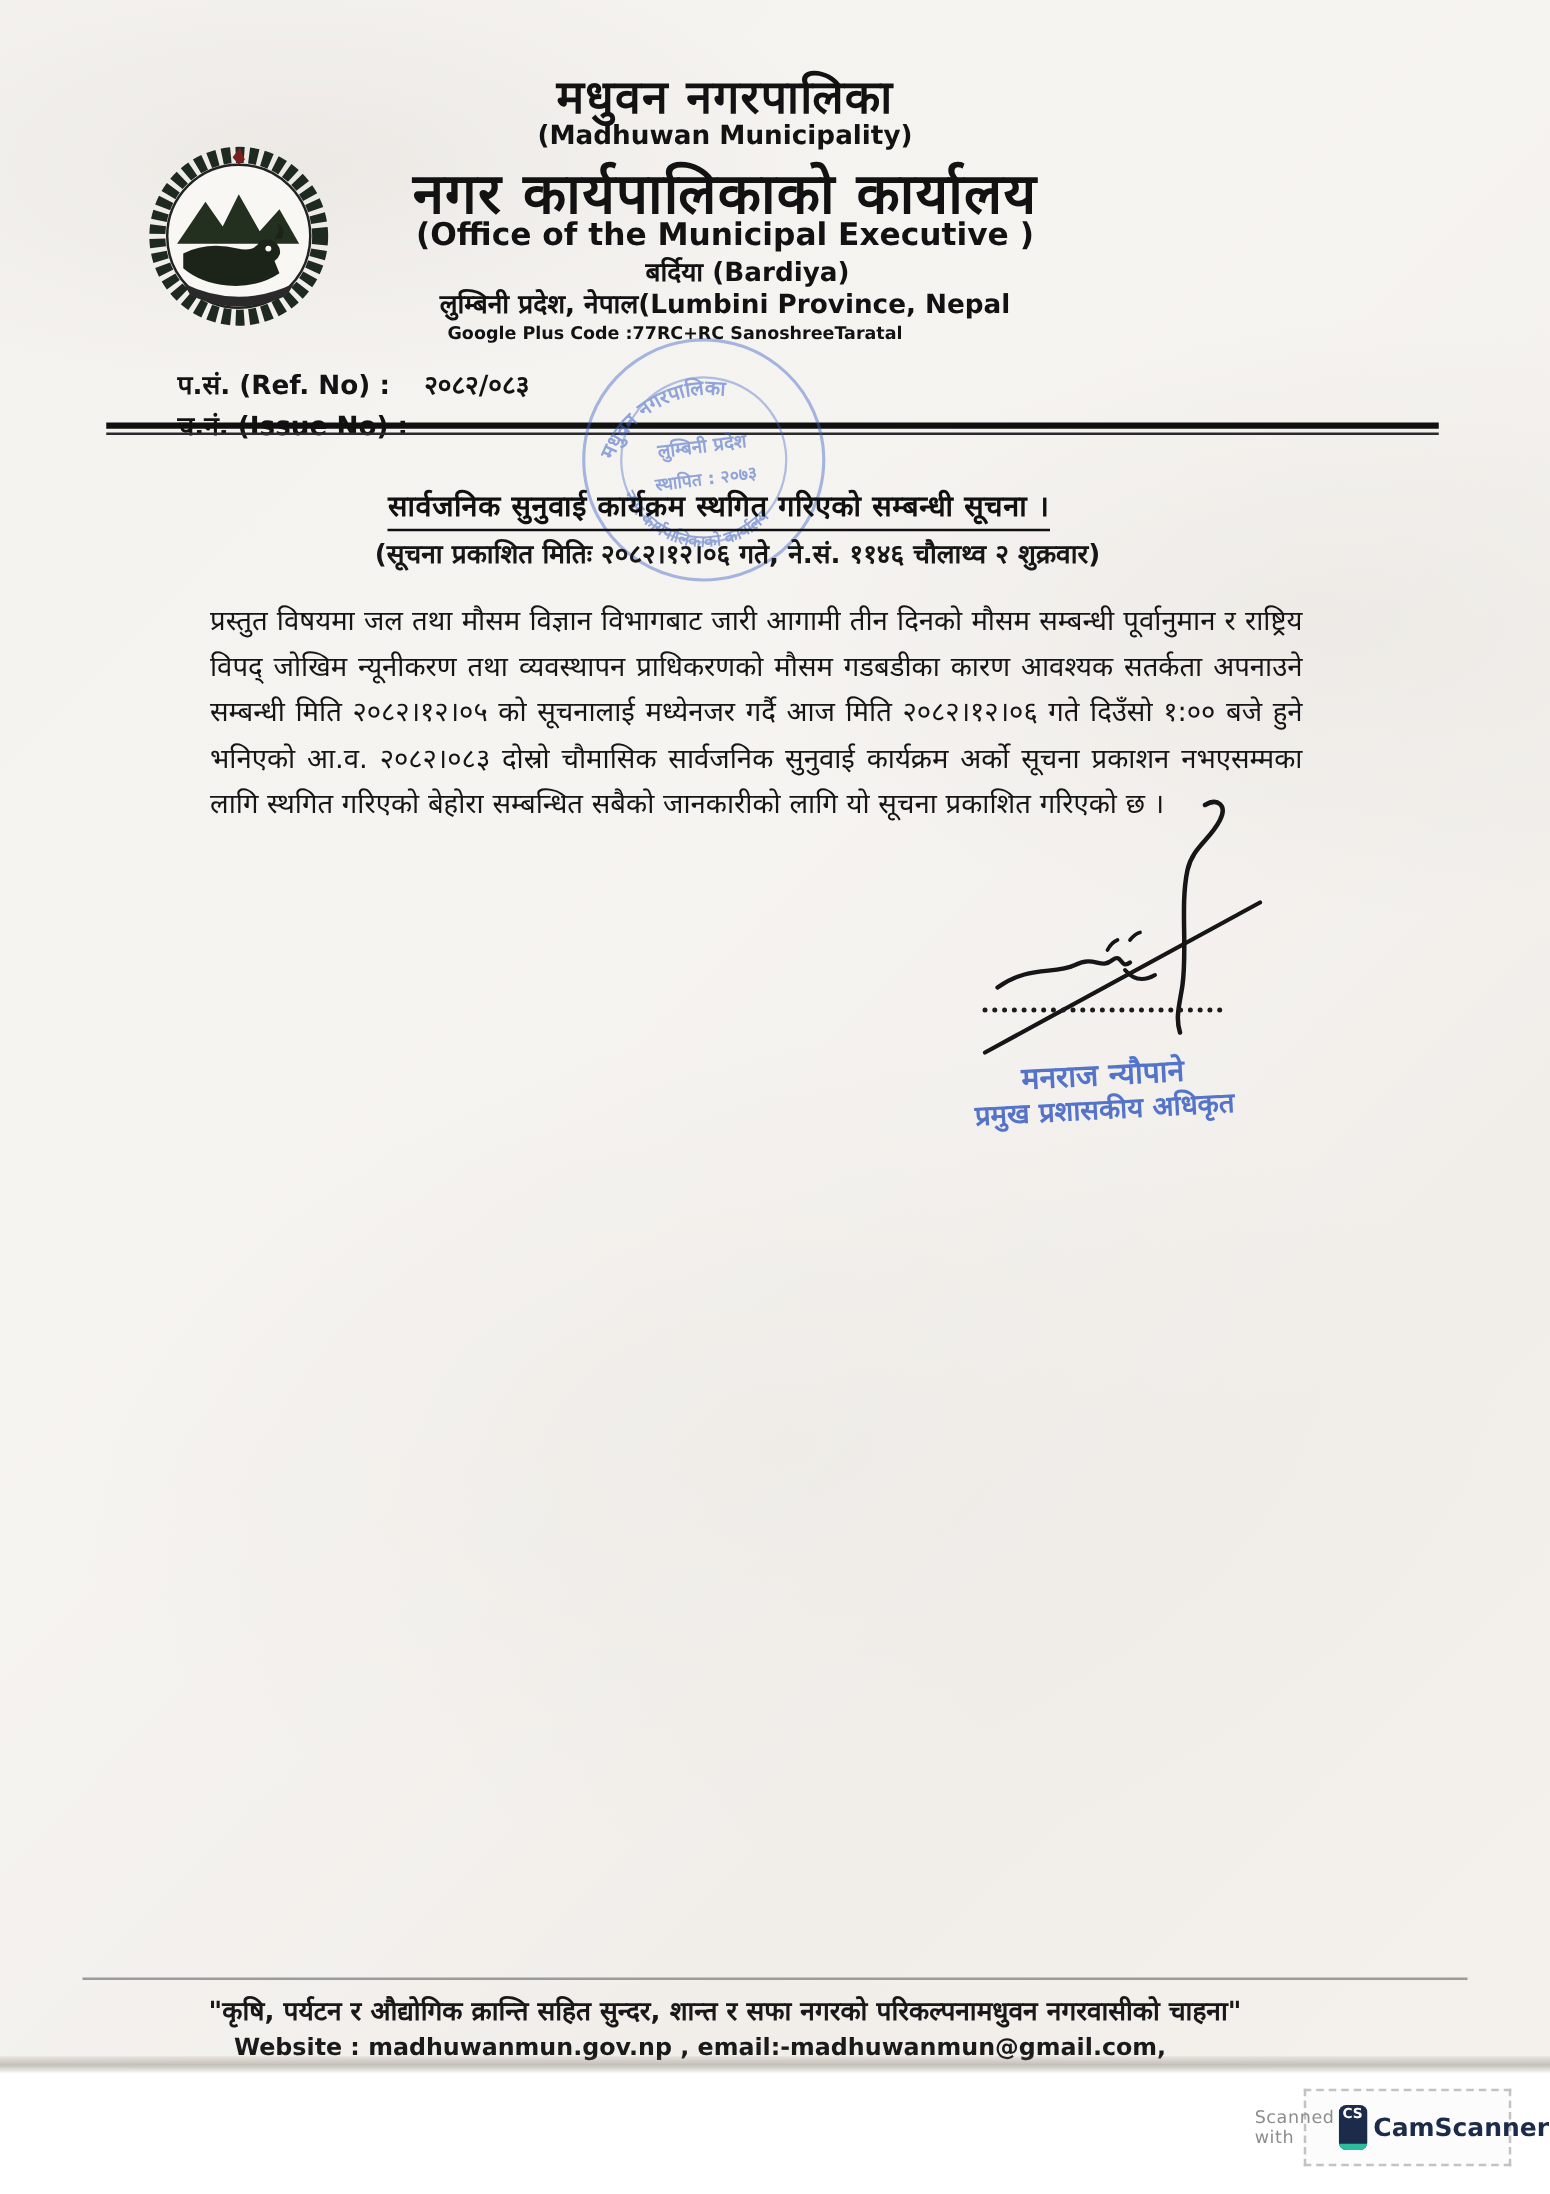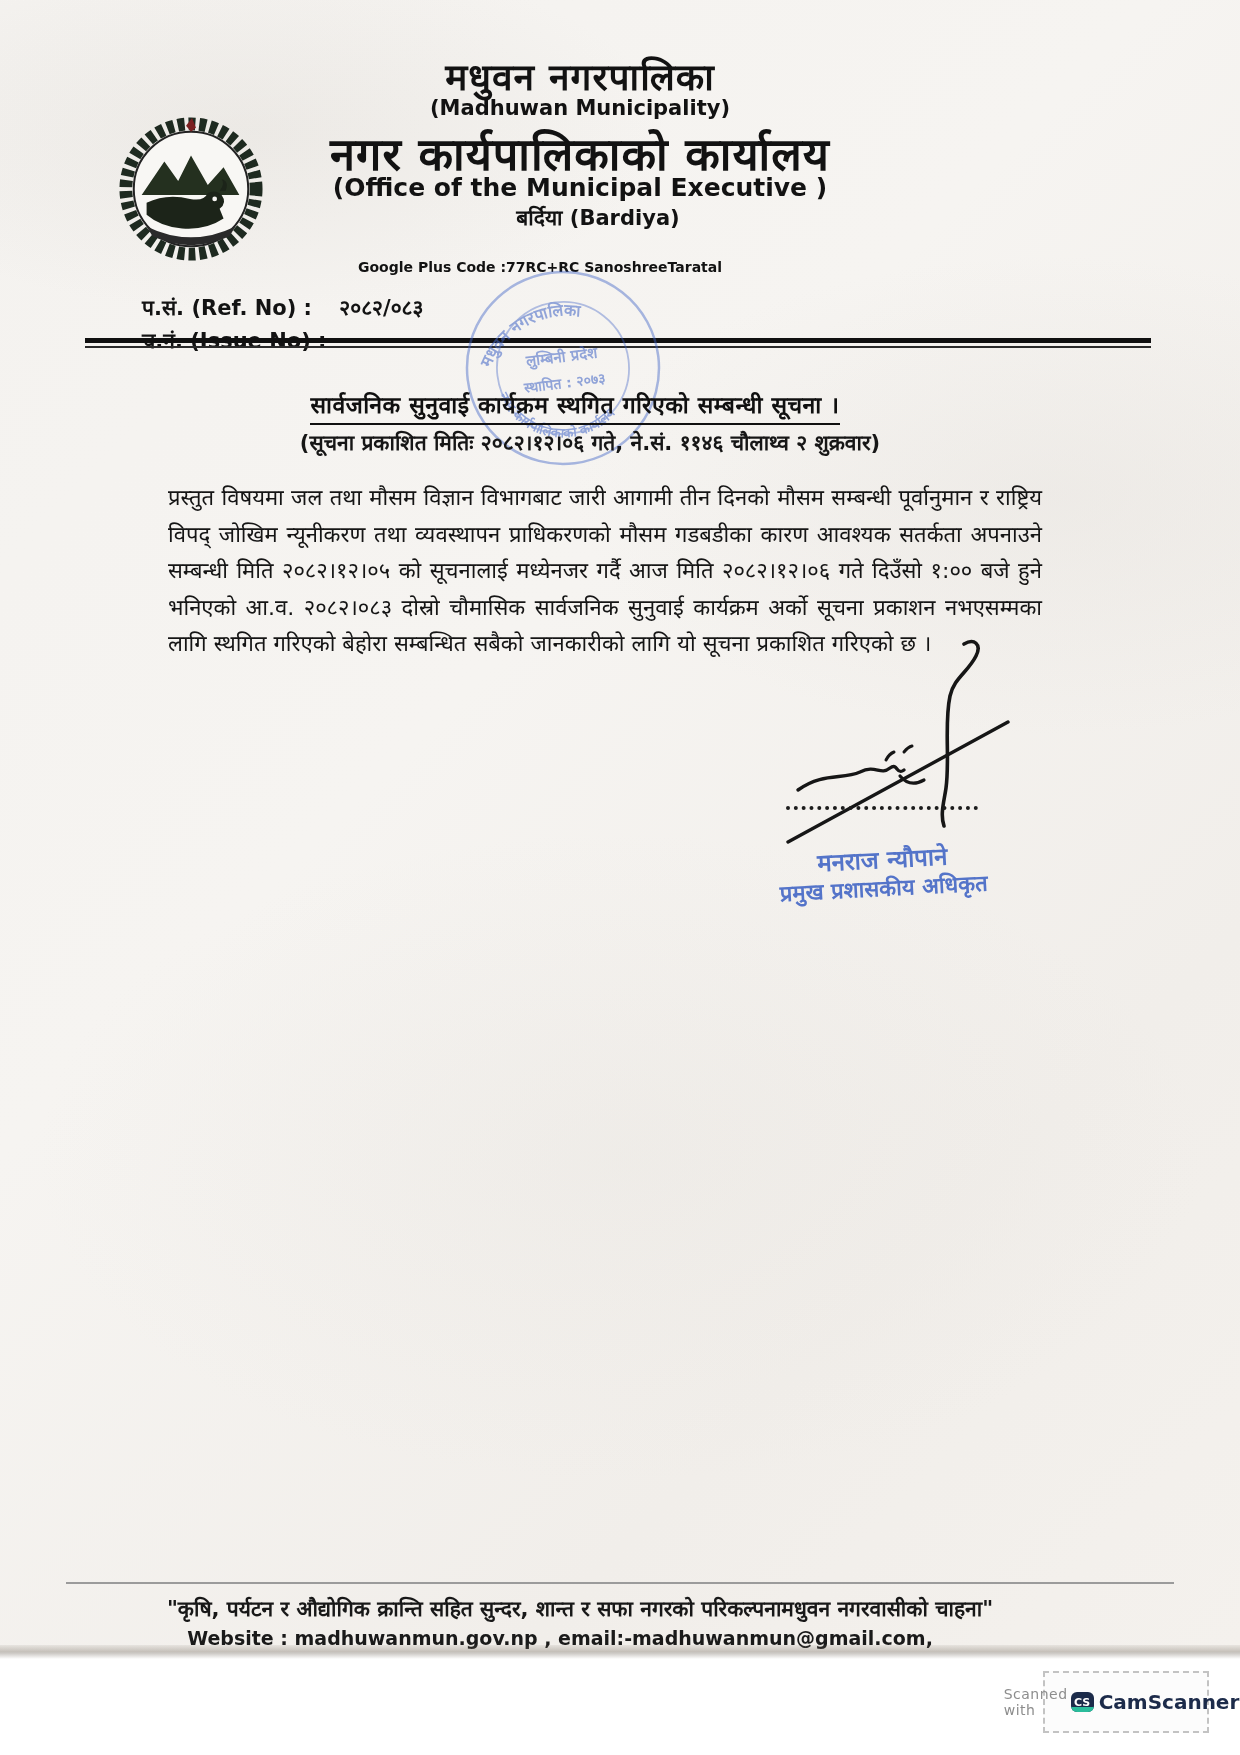--- a/index.html
+++ b/index.html
@@ -83,22 +83,22 @@
 
   
   .cs-badge {
     position:absolute; left:1043px; top:1671px; width:166px; height:62px;
     border:2px dashed #c3c3c3; background:#fcfcfc;
     display:flex; flex-direction:row; align-items:center; justify-content:center; gap:3px;
   }
   .cs-top { font-size:14px; color:#8d8d8d; letter-spacing:.5px; }
   .cs-row { display:flex; align-items:center; gap:5px; }
   .cs-logo {
-    position:relative; width:23px; height:20px; border-radius:6px; overflow:hidden;
-    display:flex; align-items:center; justify-content:center;
+    position:relative; width:23px; height:36px; border-radius:6px; overflow:hidden;
+    display:flex; align-items:flex-start; justify-content:center;
   }
   .cs-logo .bg { position:absolute; inset:0; }
   .cs-logo .teal { position:absolute; left:0; right:0; bottom:0; height:5px; }
   .cs-logo .txt { position:relative; color:#fff; font-size:11px; font-weight:bold; }
   .cs-brand { font-size:20px; font-weight:bold; }
   .cs-tm { font-size:9px; vertical-align:top; }
 </style>
 </head>
 <body>
 
@@ -116,20 +116,21 @@
       <path d="M104 76 q6 -8 2 -12 q8 2 4 12 z" fill="#1c2419"></path>
       <path d="M30 112 q45 22 90 0 l-6 10 q-39 18 -78 0 z" fill="#2a2a2a"></path>
     </svg>
   </div>
 
   <div class="hdr-line h-np1 dev">मधुवन नगरपालिका</div>
   <div class="hdr-line h-en1">(Madhuwan Municipality)</div>
   <div class="hdr-line h-np2 dev">नगर कार्यपालिकाको कार्यालय</div>
   <div class="hdr-line h-en2">(Office of the Municipal Executive )</div>
   <div class="hdr-line h-dist dev">बर्दिया (Bardiya)</div>
+  <div class="hdr-line h-prov dev">लुम्बिनी प्रदेश, नेपाल(Lumbini Province, Nepal</div>
   <div class="h-plus">Google Plus Code :77RC+RC SanoshreeTaratal</div>
 
   <div class="ref-line ref-1">
     <span>प.सं. (Ref. No) :</span>
     <span class="val">२०८२/०८३</span>
   </div>
   <div class="ref-line ref-2">
     <span>च.नं. (Issue No) :</span>
   </div>
 

